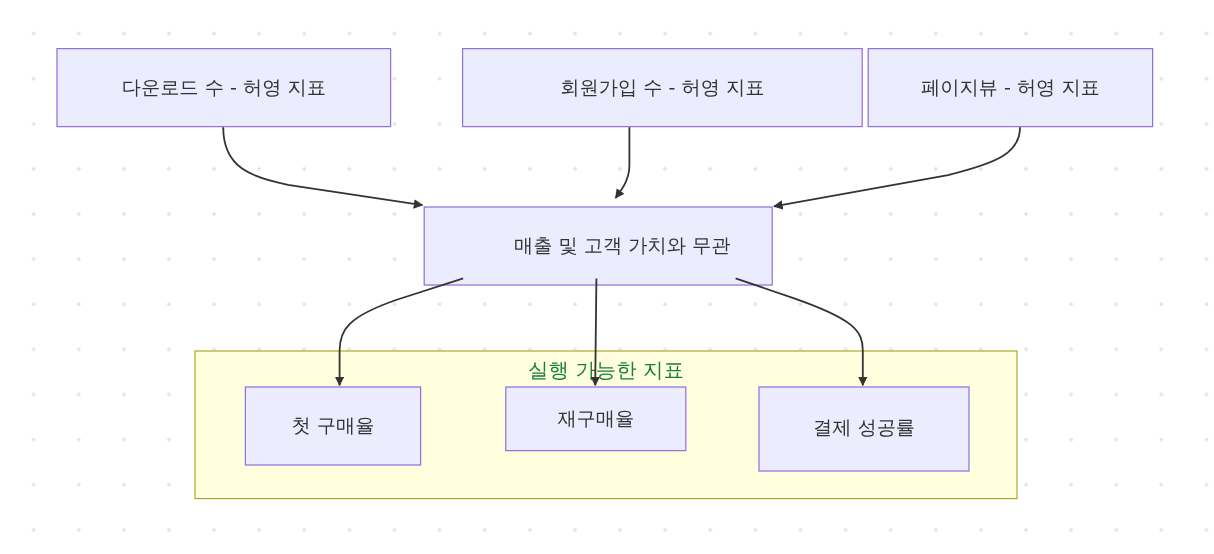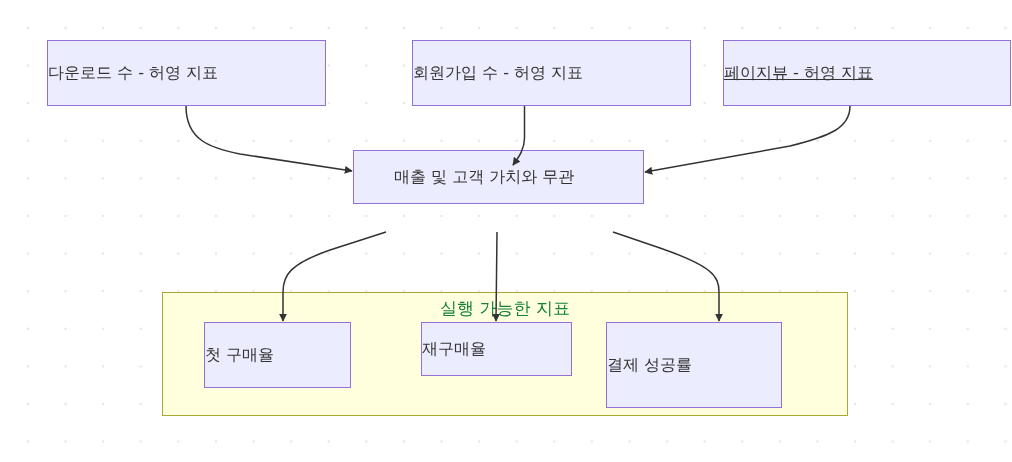--- a/index.html
+++ b/index.html
@@ -16,60 +16,60 @@
     position: absolute; left: 162px; top: 292px; width: 686px; height: 124px;
     background: #ffffde; border: 1px solid #aaaa33; box-sizing: border-box;
   }
   .cluster-label {
     position: absolute; left: 0; right: 0; top: 4px; text-align: center;
     font-size: 17px; color: #15803d;
   }
   .node {
     position: absolute; box-sizing: border-box;
     background: #ececff; border: 1px solid #9370db;
-    display: flex; align-items: center; 
+    display: flex; align-items: center; justify-content: center;
     font-size: 16px; color: #333333; white-space: nowrap;
   }
   svg.edges { position: absolute; left: 0; top: 0; width: 1012px; height: 462px; pointer-events: none; }
   svg.edges path.edge { fill: none; stroke: #333333; stroke-width: 1.5; }
 </style>
 </head>
 <body>
 
 <div class="diagram">
 
   <div class="cluster">
     <div class="cluster-label">실행 가능한 지표</div>
   </div>
 
   <div class="node" style="left:47px;top:40px;width:279px;height:66px;">
     <span>다운로드 수 - 허영 지표</span>
   </div>
 
-  <div class="node" style="left:385px;top:40px;width:279px;height:66px;margin-left:27px;">
+  <div class="node" style="left:385px;top:40px;width:334px;height:66px;">
     <span>회원가입 수 - 허영 지표</span>
   </div>
 
-  <div class="node" style="left:723px;top:40px;width:288px;height:66px;text-decoration:underline;">
+  <div class="node" style="left:723px;top:40px;width:238px;height:66px;">
     <span>페이지뷰 - 허영 지표</span>
   </div>
 
-  <div class="node" style="left:353px;top:150px;width:291px;height:54px;padding-left:40px;">
+  <div class="node" style="left:353px;top:172px;width:291px;height:66px;padding-left:40px;">
     <span>매출 및 고객 가치와 무관</span>
   </div>
 
   <div class="node" style="left:204px;top:322px;width:147px;height:66px;">
     <span>첫 구매율</span>
   </div>
 
   <div class="node" style="left:421px;top:322px;width:151px;height:54px;">
     <span>재구매율</span>
   </div>
 
-  <div class="node" style="left:606px;top:322px;width:176px;height:86px;">
+  <div class="node" style="left:632px;top:322px;width:176px;height:71px;">
     <span>결제 성공률</span>
   </div>
 
   <svg class="edges" viewBox="0 0 1012 462">
     <defs>
       <marker id="arrowhead" viewBox="0 0 10 10" refX="9" refY="5" markerWidth="8" markerHeight="8" orient="auto-start-reverse" markerUnits="userSpaceOnUse">
         <path d="M0,0 L10,5 L0,10 z" fill="#333333"></path>
       </marker>
     </defs>
     <path class="edge" d="M186,106 C186,140 210,148 240,154 L352,171" marker-end="url(#arrowhead)"></path>

